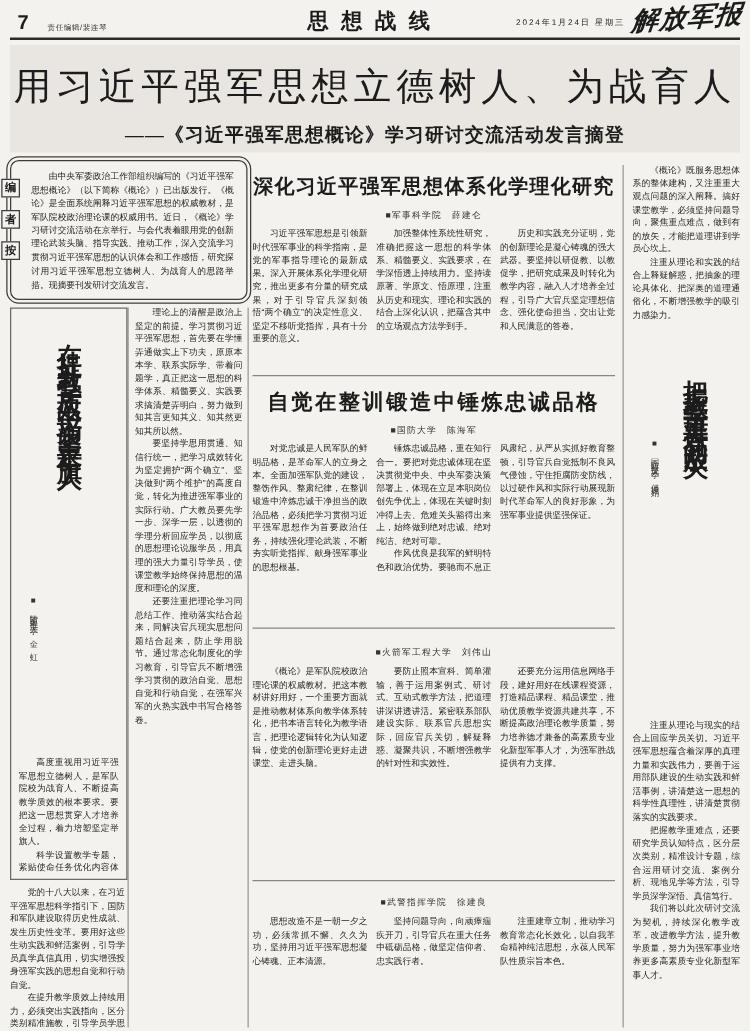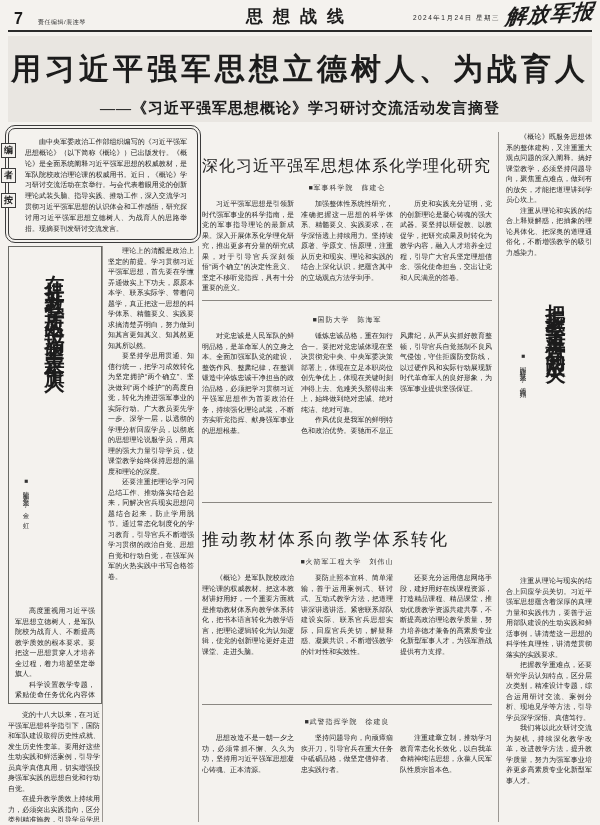--- a/index.html
+++ b/index.html
@@ -12,39 +12,39 @@
   
   .hdr{left:8px;top:4px;width:584px;height:26px;border-bottom:2px solid #2b2b2b;}
   .pageno{left:6px;top:6px;font-size:16px;font-weight:bold;}
   .edcredit{left:30px;top:14px;font-size:6px;color:#333;letter-spacing:.5px;}
   .section{left:0;top:5px;width:600px;text-align:center;font-size:17px;font-weight:bold;letter-spacing:10px;}
   .dateline{right:100px;top:14px;font-size:6.5px;letter-spacing:1.5px;color:#222;}
   .masthead{right:6px;top:0px;font-size:21px;font-weight:bold;font-style:italic;
     font-family:"DejaVu Serif",serif;transform:skewX(-10deg) rotate(-4deg);letter-spacing:1px;}
   
   .band{left:8px;top:36px;width:584px;height:86px;background:#e9e6e1;}
-  .h1{margin-top:13px;text-align:center;font-size:30px;font-weight:700;letter-spacing:4px;}
+  .h1{margin-top:13px;text-align:center;font-size:30px;font-weight:400;letter-spacing:4px;}
   .h2{margin-top:9px;text-align:center;font-size:15px;font-weight:bold;
     font-family:Liberation Serif, serif;letter-spacing:1px;}
   
   .ednote{left:8px;top:128px;width:188px;height:110px;border:1px solid #3c3c3c;border-radius:7px;
     outline:1px solid #3c3c3c;outline-offset:2px;background:#f4f2ee;}
   .edlabel{left:-8px;top:14px;width:15px;}
   .edchar{width:13px;height:13px;border:1px solid #3c3c3c;background:#f4f2ee;font-size:9px;font-weight:bold;
     text-align:center;line-height:13px;margin-bottom:10px;}
   .edtext{margin:8px 10px 8px 16px;font-size:7px;line-height:1.55;text-align:justify;text-indent:2em;color:#222;}
   
   .bt{font-size:7px;line-height:1.5;text-align:justify;color:#262626;overflow:hidden;}
   .bt p{margin:0;text-indent:2em;}
   .cols3{column-count:3;column-gap:7px;}
   
   .vrule{width:1px;background:#9b9893;}
   .hrule{height:1px;background:#8a8782;}
   
-  .mtitle{font-weight:normal;letter-spacing:2px;font-size:17px;line-height:24px;white-space:nowrap;margin-top:16px;}
+  .mtitle{text-align:center;font-weight:bold;letter-spacing:2px;font-size:17px;line-height:24px;white-space:nowrap;}
   .mtitle.long{font-size:16px;letter-spacing:1px;}
   .mbyline{text-align:center;font-size:7px;color:#333;letter-spacing:1px;margin:5px 0 6px 0;}
   
   .lbox{left:8px;top:246px;width:92px;height:456px;border:1px solid #6a6а65;border:1px solid #6a6a65;}
   .vtitle{writing-mode:vertical-rl;text-orientation:upright;font-weight:bold;font-size:20px;
     letter-spacing:7px;line-height:1;}
   .vbyline{writing-mode:vertical-rl;text-orientation:upright;font-size:6.5px;color:#333;letter-spacing:2px;}
 </style>
 </head>
 <body>
@@ -99,31 +99,31 @@
   <div class="mbyline">■军事科学院　薛建仑</div>
   <div class="bt cols3" style="height:106px;">
       <p>习近平强军思想是引领新时代强军事业的科学指南，是党的军事指导理论的最新成果。深入开展体系化学理化研究，推出更多有分量的研究成果，对于引导官兵深刻领悟“两个确立”的决定性意义、坚定不移听党指挥，具有十分重要的意义。</p>
       <p>加强整体性系统性研究，准确把握这一思想的科学体系、精髓要义、实践要求，在学深悟透上持续用力。坚持读原著、学原文、悟原理，注重从历史和现实、理论和实践的结合上深化认识，把蕴含其中的立场观点方法学到手。</p>
       <p>历史和实践充分证明，党的创新理论是凝心铸魂的强大武器。要坚持以研促教、以教促学，把研究成果及时转化为教学内容，融入人才培养全过程，引导广大官兵坚定理想信念、强化使命担当，交出让党和人民满意的答卷。</p>
     </div>
 </div>
 <div class="abs hrule" style="left:202px;top:300px;width:290px;"></div>
 
 <div class="abs" style="left:202px;top:310px;width:290px;">
+  <div class="mtitle">自觉在整训锻造中锤炼忠诚品格</div>
   <div class="mbyline">■国防大学　陈海军</div>
   <div class="bt cols3" style="height:136px;">
       <p>对党忠诚是人民军队的鲜明品格，是革命军人的立身之本。全面加强军队党的建设，整饬作风、整肃纪律，在整训锻造中淬炼忠诚干净担当的政治品格，必须把学习贯彻习近平强军思想作为首要政治任务，持续强化理论武装，不断夯实听党指挥、献身强军事业的思想根基。</p>
       <p>锤炼忠诚品格，重在知行合一。要把对党忠诚体现在坚决贯彻党中央、中央军委决策部署上，体现在立足本职岗位创先争优上，体现在关键时刻冲得上去、危难关头豁得出来上，始终做到绝对忠诚、绝对纯洁、绝对可靠。</p>
       <p>作风优良是我军的鲜明特色和政治优势。要驰而不息正风肃纪，从严从实抓好教育整顿，引导官兵自觉抵制不良风气侵蚀，守住拒腐防变防线，以过硬作风和实际行动展现新时代革命军人的良好形象，为强军事业提供坚强保证。</p>
     </div>
 </div>
 <div class="abs hrule" style="left:202px;top:502px;width:290px;"></div>
 
 <div class="abs" style="left:202px;top:512px;width:290px;">
-  <div class="mtitle">推动教材体系向教学体系转化</div>
   <div class="mbyline">■火箭军工程大学　刘伟山</div>
   <div class="bt cols3" style="height:140px;">
       <p>《概论》是军队院校政治理论课的权威教材。把这本教材讲好用好，一个重要方面就是推动教材体系向教学体系转化，把书本语言转化为教学语言，把理论逻辑转化为认知逻辑，使党的创新理论更好走进课堂、走进头脑。</p>
       <p>要防止照本宣科、简单灌输，善于运用案例式、研讨式、互动式教学方法，把道理讲深讲透讲活。紧密联系部队建设实际、联系官兵思想实际，回应官兵关切，解疑释惑、凝聚共识，不断增强教学的针对性和实效性。</p>
       <p>还要充分运用信息网络手段，建好用好在线课程资源，打造精品课程、精品课堂，推动优质教学资源共建共享，不断提高政治理论教学质量，努力培养德才兼备的高素质专业化新型军事人才，为强军胜战提供有力支撑。</p>
     </div>
 </div>
 <div class="abs hrule" style="left:202px;top:704px;width:290px;"></div>
 
 <div class="abs" style="left:202px;top:712px;width:290px;">

